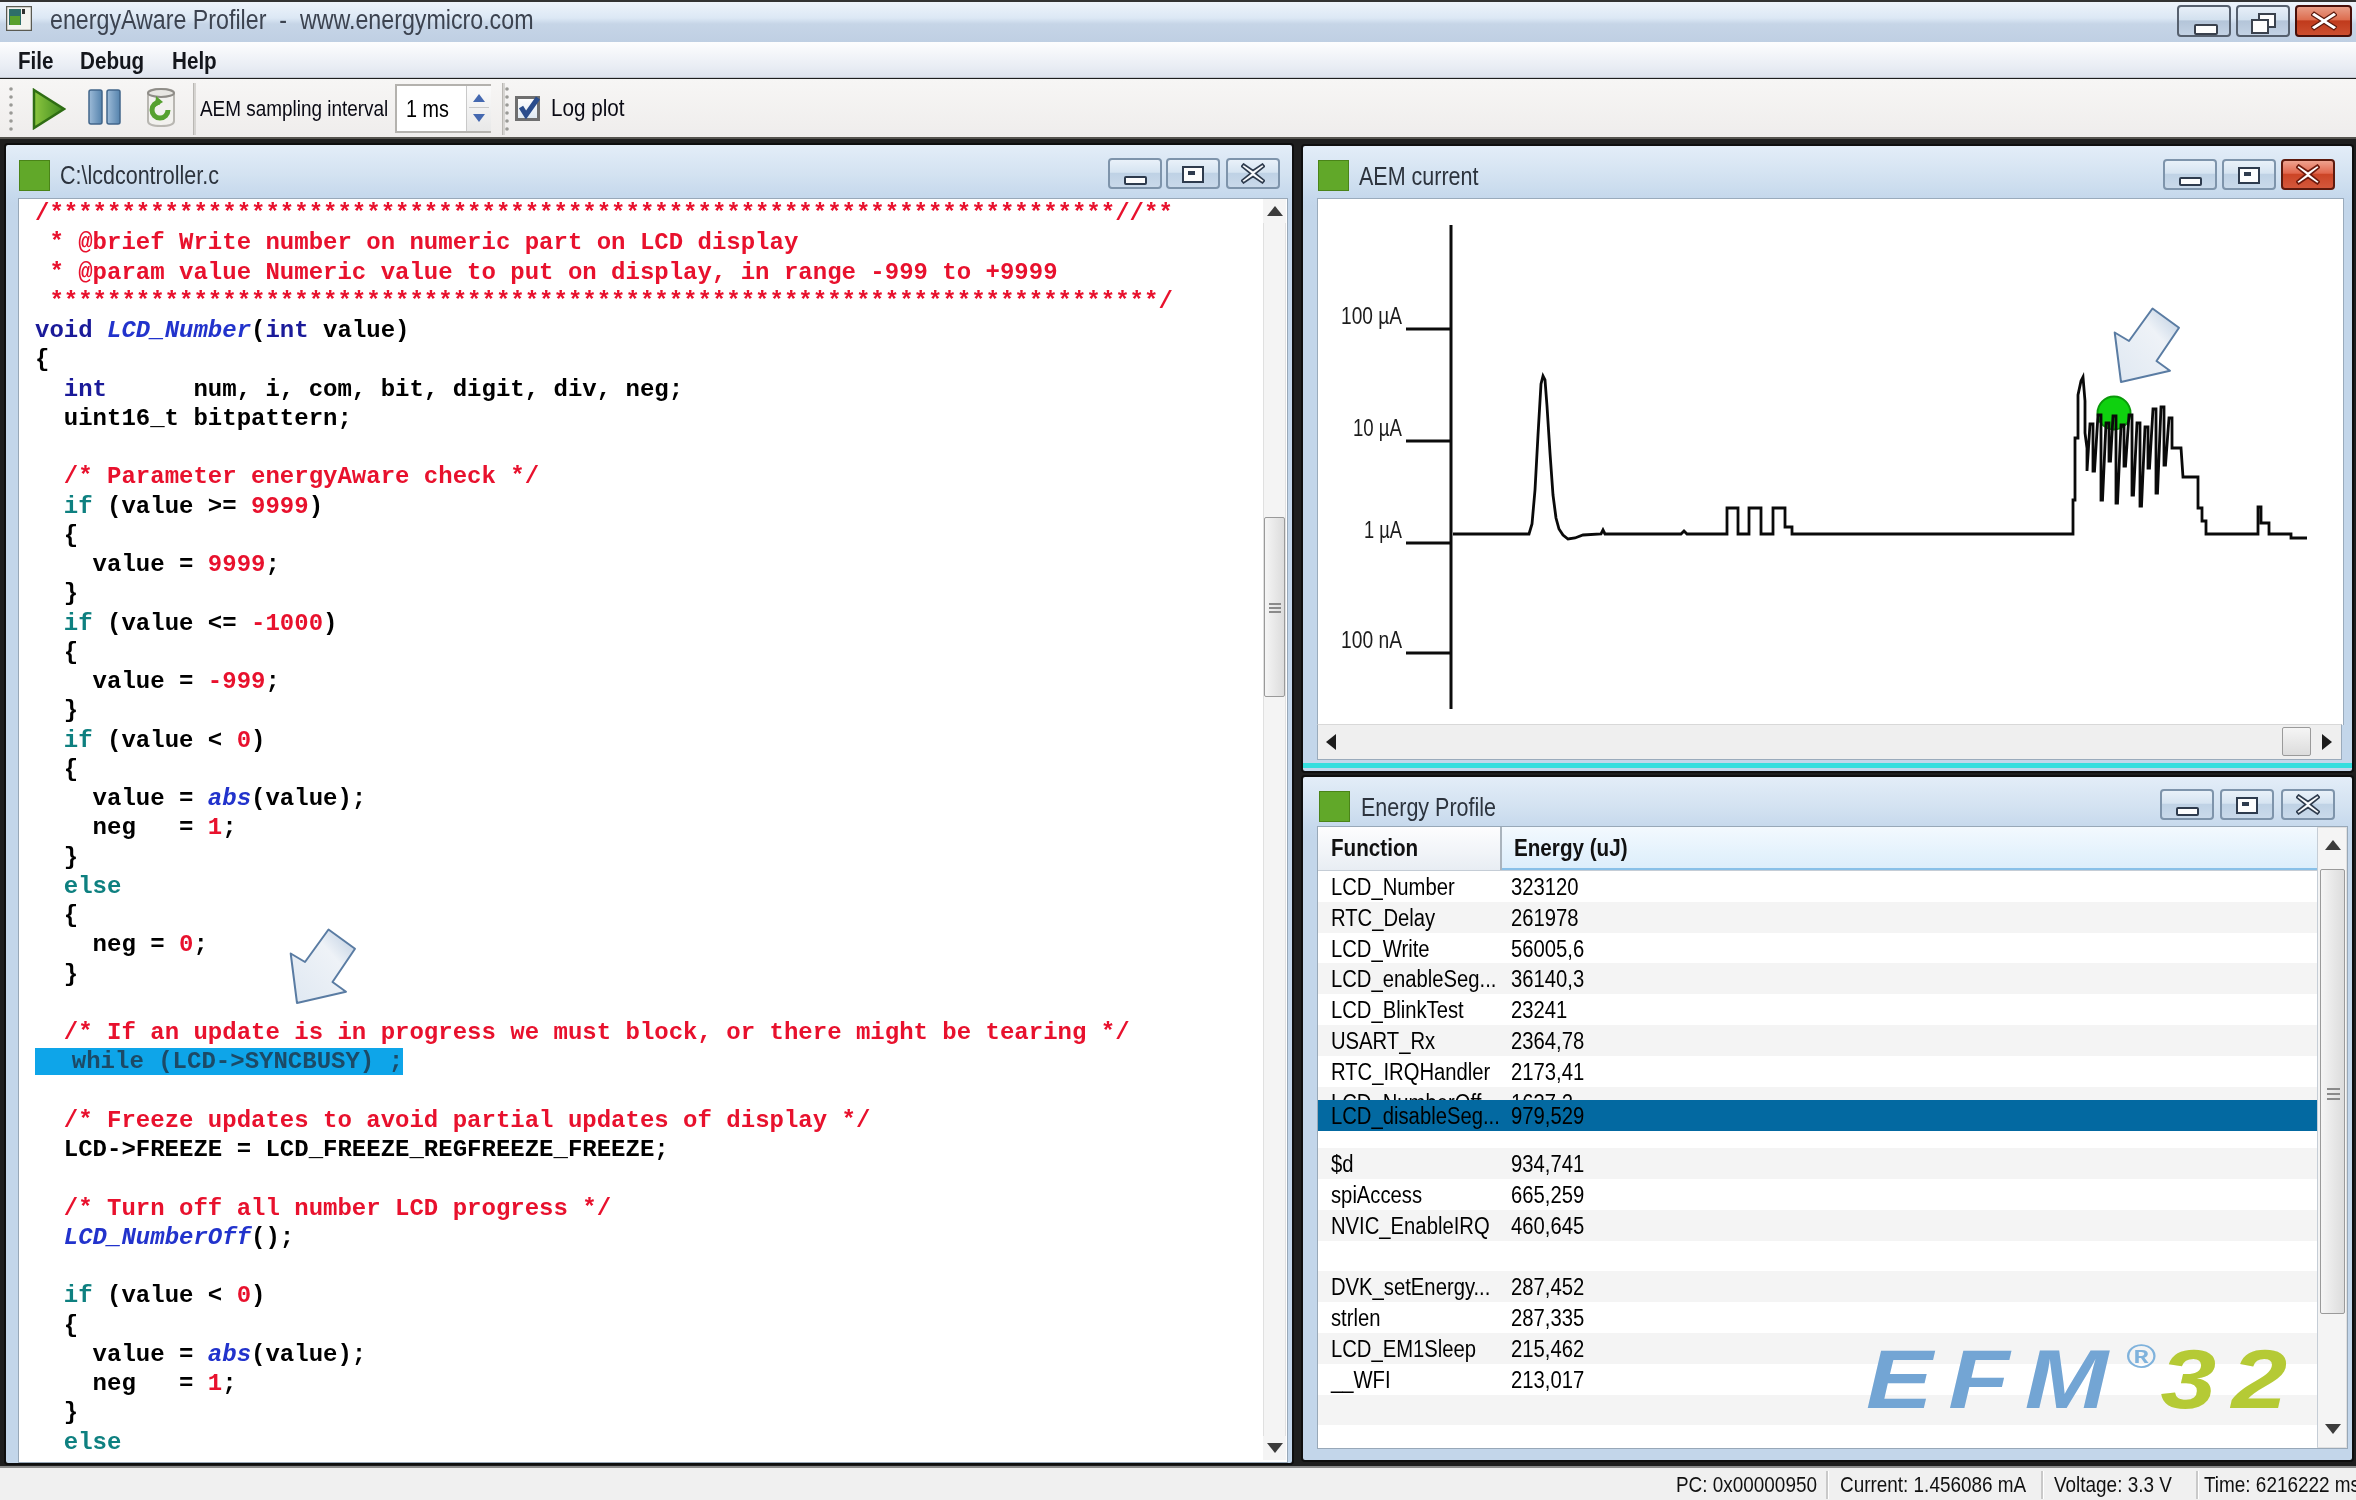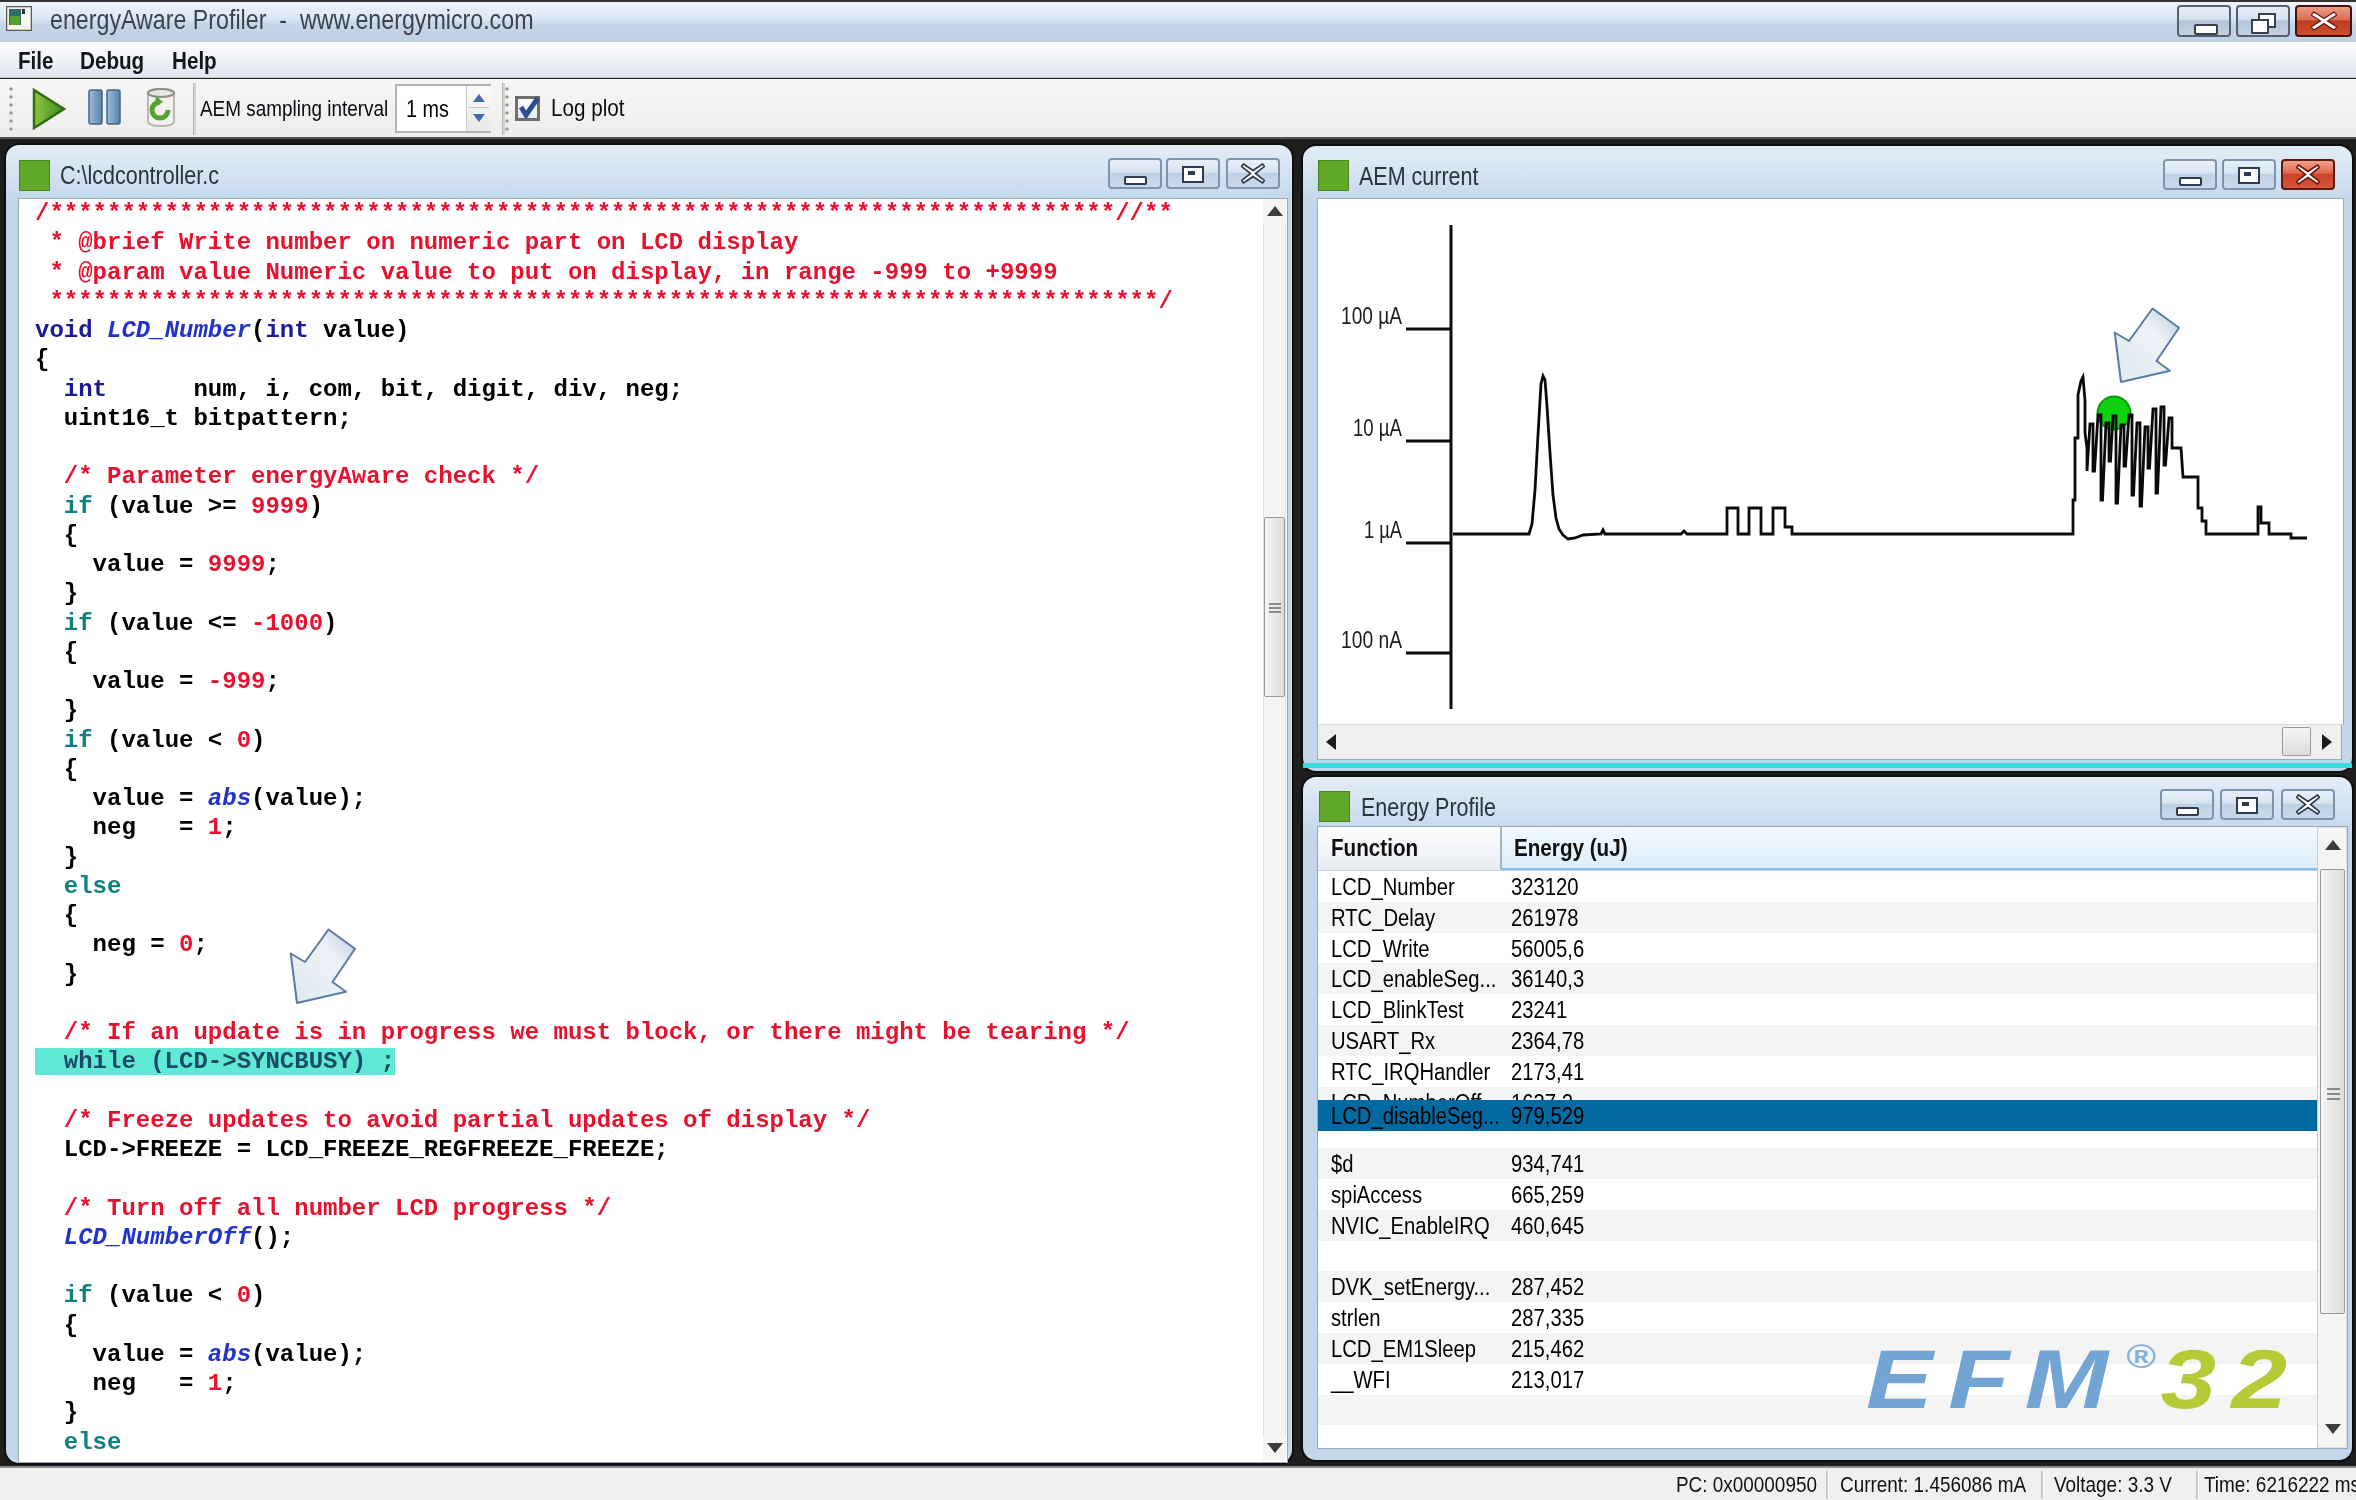--- a/index.html
+++ b/index.html
@@ -18,37 +18,37 @@
     border-bottom:1px solid #c3c8d1;box-sizing:border-box;}
   .menuitem{top:5px;font-size:24px;font-weight:bold;color:#14161c;}
   #toolbar{left:0;top:79px;width:2356px;height:60px;
     background:linear-gradient(#f7f6f5,#efedec);
     border-bottom:2px solid #55544f;box-sizing:border-box;}
 
   
   #mdi{left:0;top:141px;width:2356px;height:1325px;background:#1e1e1e;}
 
   .win{position:absolute;background:#c3d6ea;border:2px solid #0e0e0e;
-       border-radius:15px;box-sizing:border-box;}
+       border-radius:4px;box-sizing:border-box;}
   .wicon{position:absolute;width:29px;height:29px;background:#61a829;
          border:1px solid #4a8418;}
   .wtext{position:absolute;font-size:25px;color:#2c333d;}
   .wbtn{position:absolute;width:54px;height:31px;border-radius:4px;
         background:linear-gradient(#e9f1f9 0%,#d6e4f1 45%,#bfd2e5 50%,#c9d9ea 100%);
         border:2px solid #7e94ab;box-sizing:border-box;}
   .wbtn.red{background:linear-gradient(#efa28f 0%,#e2674d 45%,#cc4526 50%,#d4573b 100%);
         border:2px solid #5e1a0d;}
   .wcontent{position:absolute;background:#fff;}
   #code{margin:0;padding:0 0 0 16px;font-family:"Liberation Mono",monospace;
         font-size:24px;line-height:29.25px;font-weight:bold;color:#000;}
   .c{color:#e8112d;}   
   .k{color:#1a1a99;}   
   .t{color:#0e8080;}   
   .f{color:#2233cc;font-style:italic;} 
-  .hl{background:#5eead4;color:#1c4a66;}
+  .hl{background:#0ea5e9;color:#1c4a66;padding-left:8px;}
 
   
   .sbtrack{position:absolute;background:#f4f4f4;border:1px solid #e0e0e0;box-sizing:border-box;}
   .sbthumb{position:absolute;background:linear-gradient(90deg,#f5f5f5,#dcdcdc);border:1px solid #9a9a9a;box-sizing:border-box;border-radius:2px;}
   .sbthumbh{position:absolute;background:linear-gradient(#f5f5f5,#dcdcdc);border:1px solid #9a9a9a;box-sizing:border-box;border-radius:2px;}
   .arr{position:absolute;width:0;height:0;}
 
   
   .trow{position:absolute;left:0;width:100%;height:31px;font-size:23px;color:#000;}
   .trow .fn{position:absolute;left:13px;top:3px;transform:scaleX(0.88);transform-origin:0 50%;white-space:nowrap;}

